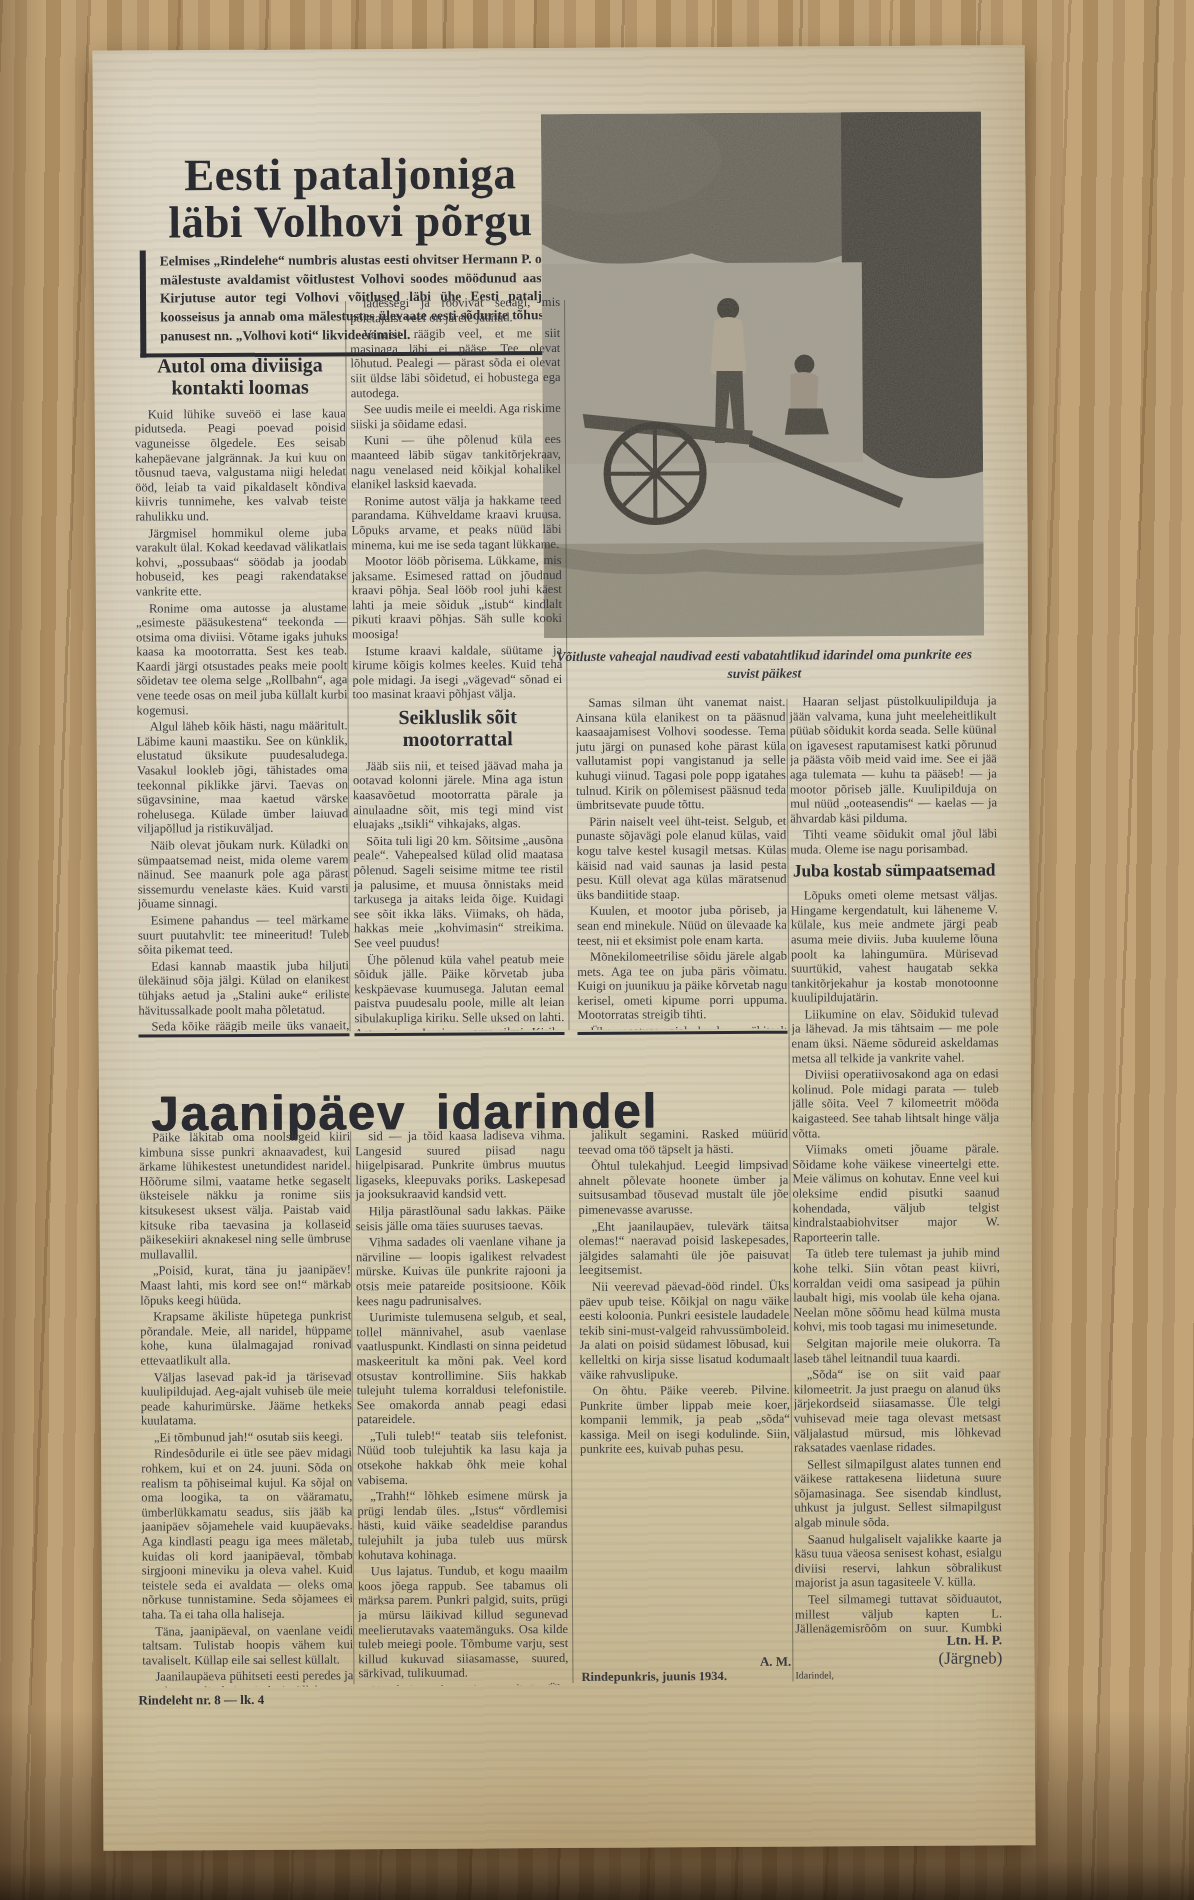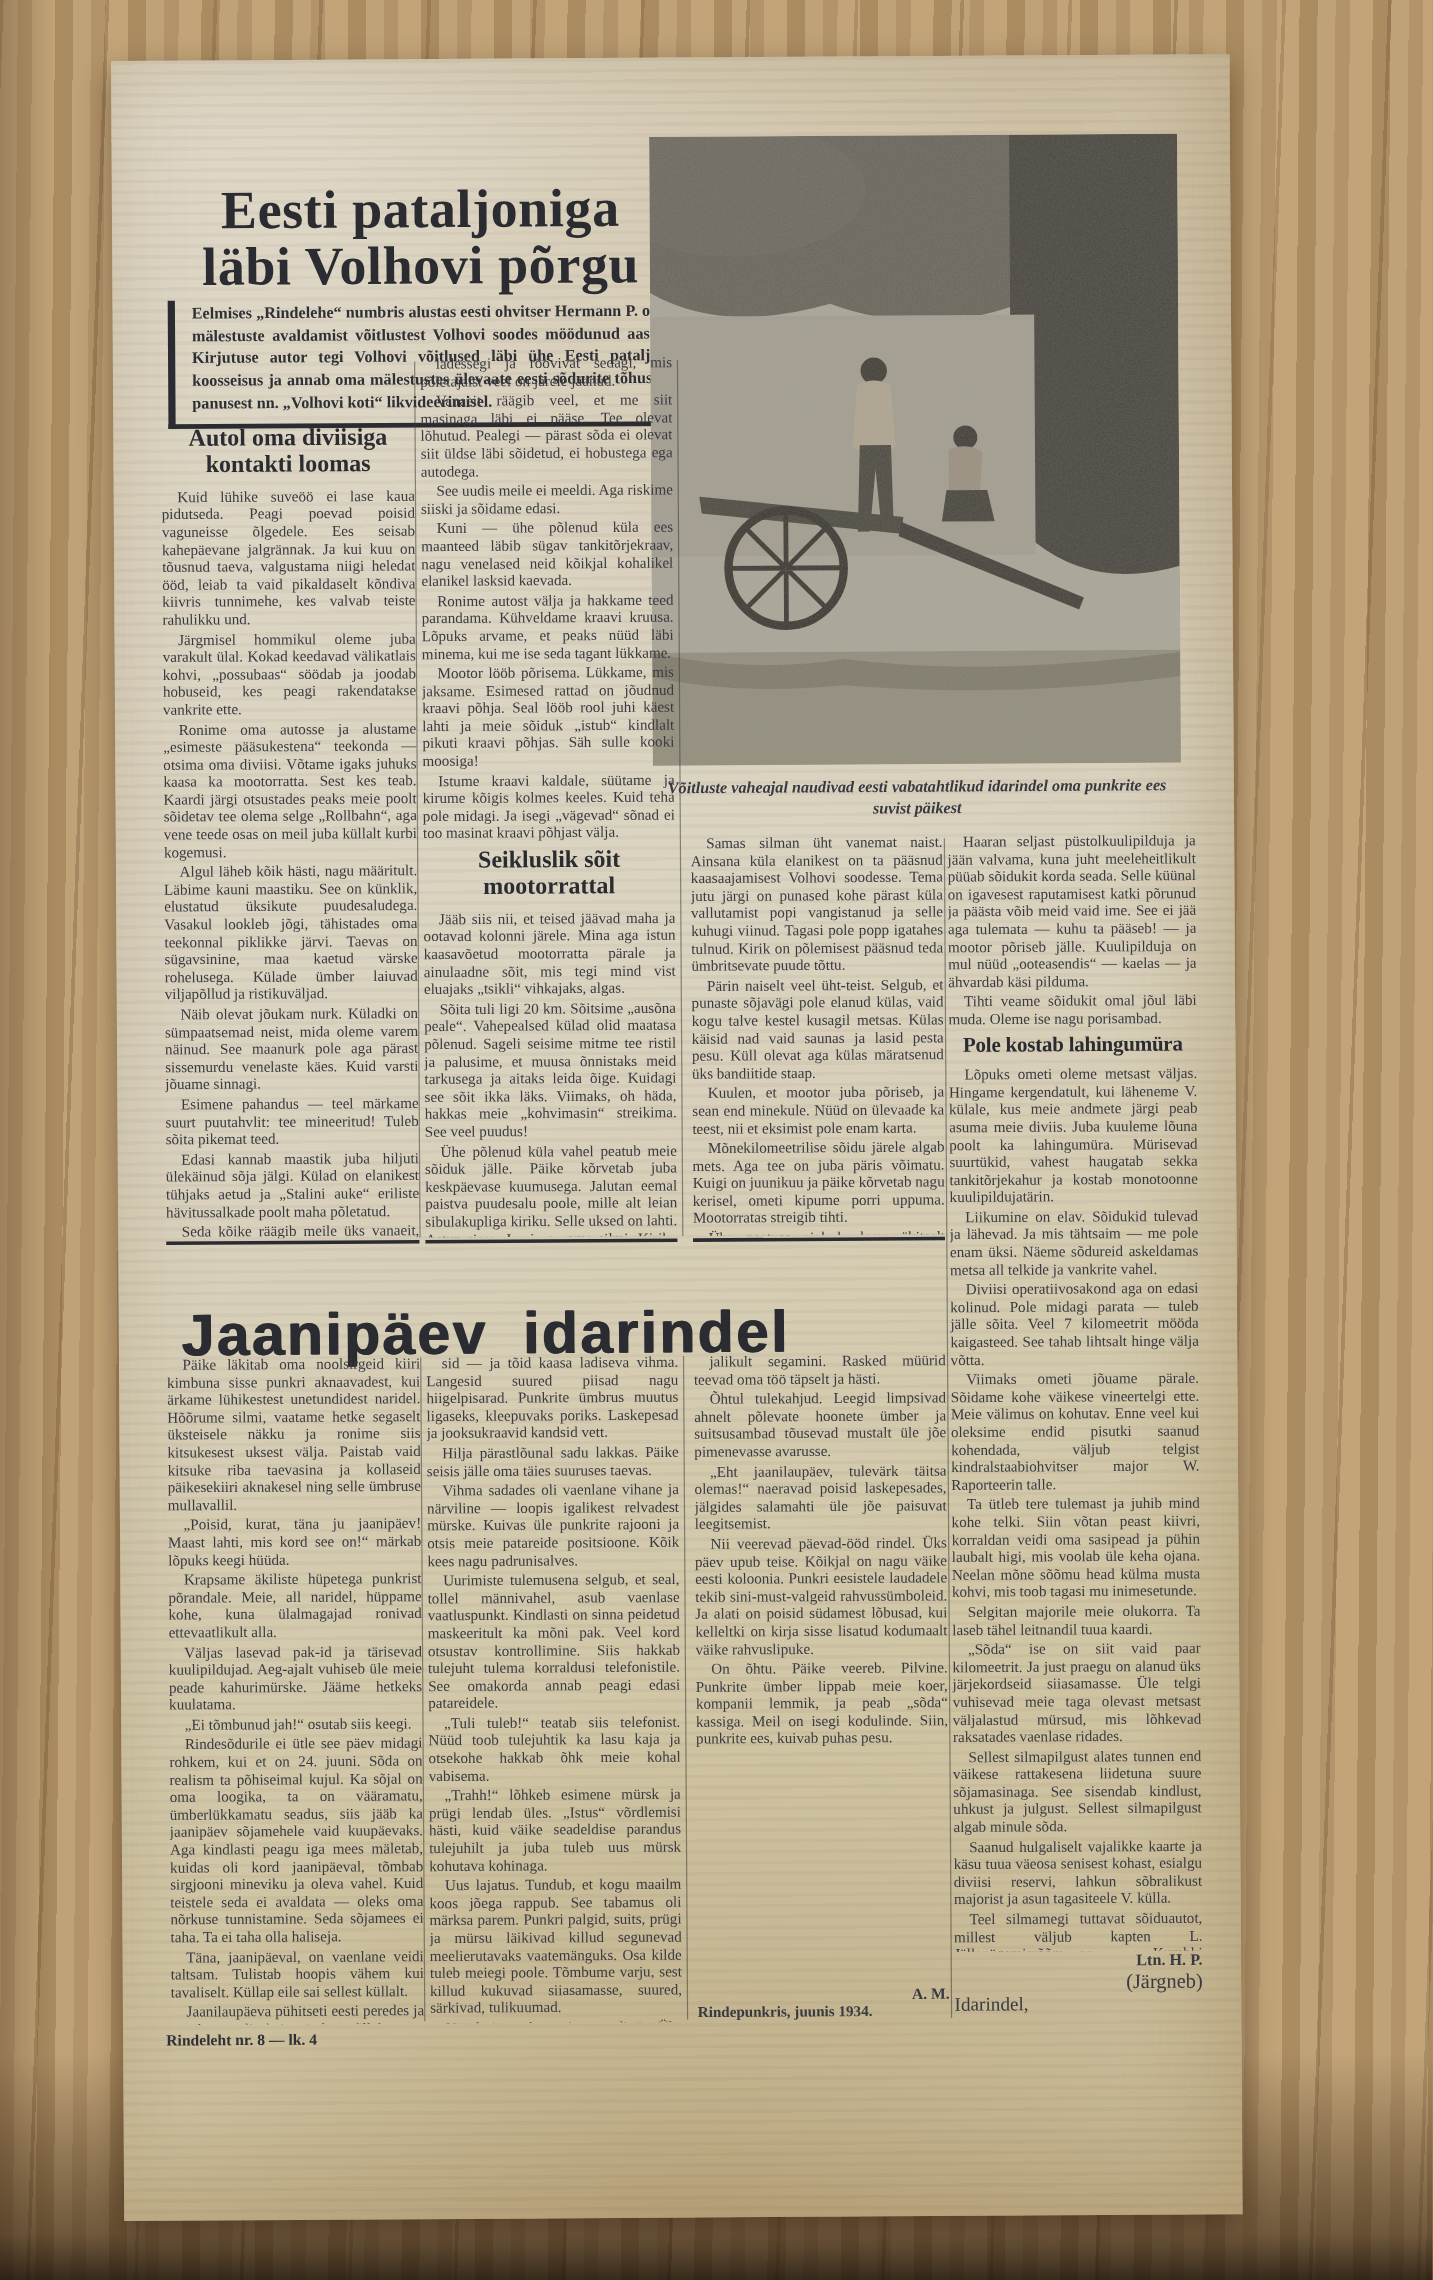--- a/index.html
+++ b/index.html
@@ -60,21 +60,21 @@
   }
   .subhead.small{font-size:17.5px;letter-spacing:-.2px;}
   .colA1{left:40px;top:300px;width:211px;height:682px;}
   .colA2{left:256px;top:247px;width:210px;height:735px;}
   .colA3{left:479px;top:648px;width:210px;height:334px;}
   .colA4{left:693px;top:648px;width:207px;height:987px;display:flex;flex-direction:column;}
   .colA4 .grow{flex:1 1 auto;overflow:hidden;}
   .sig{margin-top:auto;text-align:right;}
   .sig .sig-name{font-weight:bold;font-size:13.5px;padding-left:11px;}
   .sig .sig-cont{font-size:17px;}
-  .idar{font-size:16px;margin-top:36px;}
+  .idar{font-size:10px;margin-top:36px;}
   
   .vrule{position:absolute;width:1px;background:rgba(60,58,52,.55);}
   .vr1{left:251px;top:252px;height:730px;}
   .vr2{left:470px;top:252px;height:730px;}
   .vr3{left:690px;top:652px;height:983px;}
   .vr4{left:251px;top:1082px;height:553px;}
   .vr5{left:470px;top:1082px;height:553px;}
   .hrule{position:absolute;height:3px;background:#2b2c31;}
   .hr1{left:40px;top:984px;width:211px;}
   .hr2{left:256px;top:984px;width:210px;}
@@ -186,21 +186,21 @@
         <p class="para">Ühe peatuse ajal kuuleme äkitselt mõnesaja meetri kaugusel kolme lasku. Kes seal on?</p>
       </div>
   </section>
 
   <section class="col colA4">
     <div class="grow">
       <div>
           <p class="para">Haaran seljast püstolkuulipilduja ja jään valvama, kuna juht meeleheitlikult püüab sõidukit korda seada. Selle küünal on igavesest raputamisest katki põrunud ja päästa võib meid vaid ime. See ei jää aga tulemata — kuhu ta pääseb! — ja mootor põriseb jälle. Kuulipilduja on mul nüüd „ooteasendis“ — kaelas — ja ähvardab käsi pilduma.</p>
           <p class="para">Tihti veame sõidukit omal jõul läbi muda. Oleme ise nagu porisambad.</p>
         </div>
-      <h2 class="subhead small">Pole kostab lahingumüra</h2>
+      <h2 class="subhead small">Juba kostab sümpaatsemad</h2>
       <div>
           <p class="para">Lõpuks ometi oleme metsast väljas. Hingame kergendatult, kui läheneme V. külale, kus meie andmete järgi peab asuma meie diviis. Juba kuuleme lõuna poolt ka lahingumüra. Mürisevad suurtükid, vahest haugatab sekka tankitõrjekahur ja kostab monotoonne kuulipildujatärin.</p>
           <p class="para">Liikumine on elav. Sõidukid tulevad ja lähevad. Ja mis tähtsaim — me pole enam üksi. Näeme sõdureid askeldamas metsa all telkide ja vankrite vahel.</p>
           <p class="para">Diviisi operatiivosakond aga on edasi kolinud. Pole midagi parata — tuleb jälle sõita. Veel 7 kilomeetrit mööda kaigasteed. See tahab lihtsalt hinge välja võtta.</p>
           <p class="para">Viimaks ometi jõuame pärale. Sõidame kohe väikese vineertelgi ette. Meie välimus on kohutav. Enne veel kui oleksime endid pisutki saanud kohendada, väljub telgist kindralstaabiohvitser major W. Raporteerin talle.</p>
           <p class="para">Ta ütleb tere tulemast ja juhib mind kohe telki. Siin võtan peast kiivri, korraldan veidi oma sasipead ja pühin laubalt higi, mis voolab üle keha ojana. Neelan mõne sõõmu head külma musta kohvi, mis toob tagasi mu inimesetunde.</p>
           <p class="para">Selgitan majorile meie olukorra. Ta laseb tähel leitnandil tuua kaardi.</p>
           <p class="para">„Sõda“ ise on siit vaid paar kilomeetrit. Ja just praegu on alanud üks järjekordseid siiasamasse. Üle telgi vuhisevad meie taga olevast metsast väljalastud mürsud, mis lõhkevad raksatades vaenlase ridades.</p>
           <p class="para">Sellest silmapilgust alates tunnen end väikese rattakesena liidetuna suure sõjamasinaga. See sisendab kindlust, uhkust ja julgust. Sellest silmapilgust algab minule sõda.</p>
           <p class="para">Saanud hulgaliselt vajalikke kaarte ja käsu tuua väeosa senisest kohast, esialgu diviisi reservi, lahkun sõbralikust majorist ja asun tagasiteele V. külla.</p>

